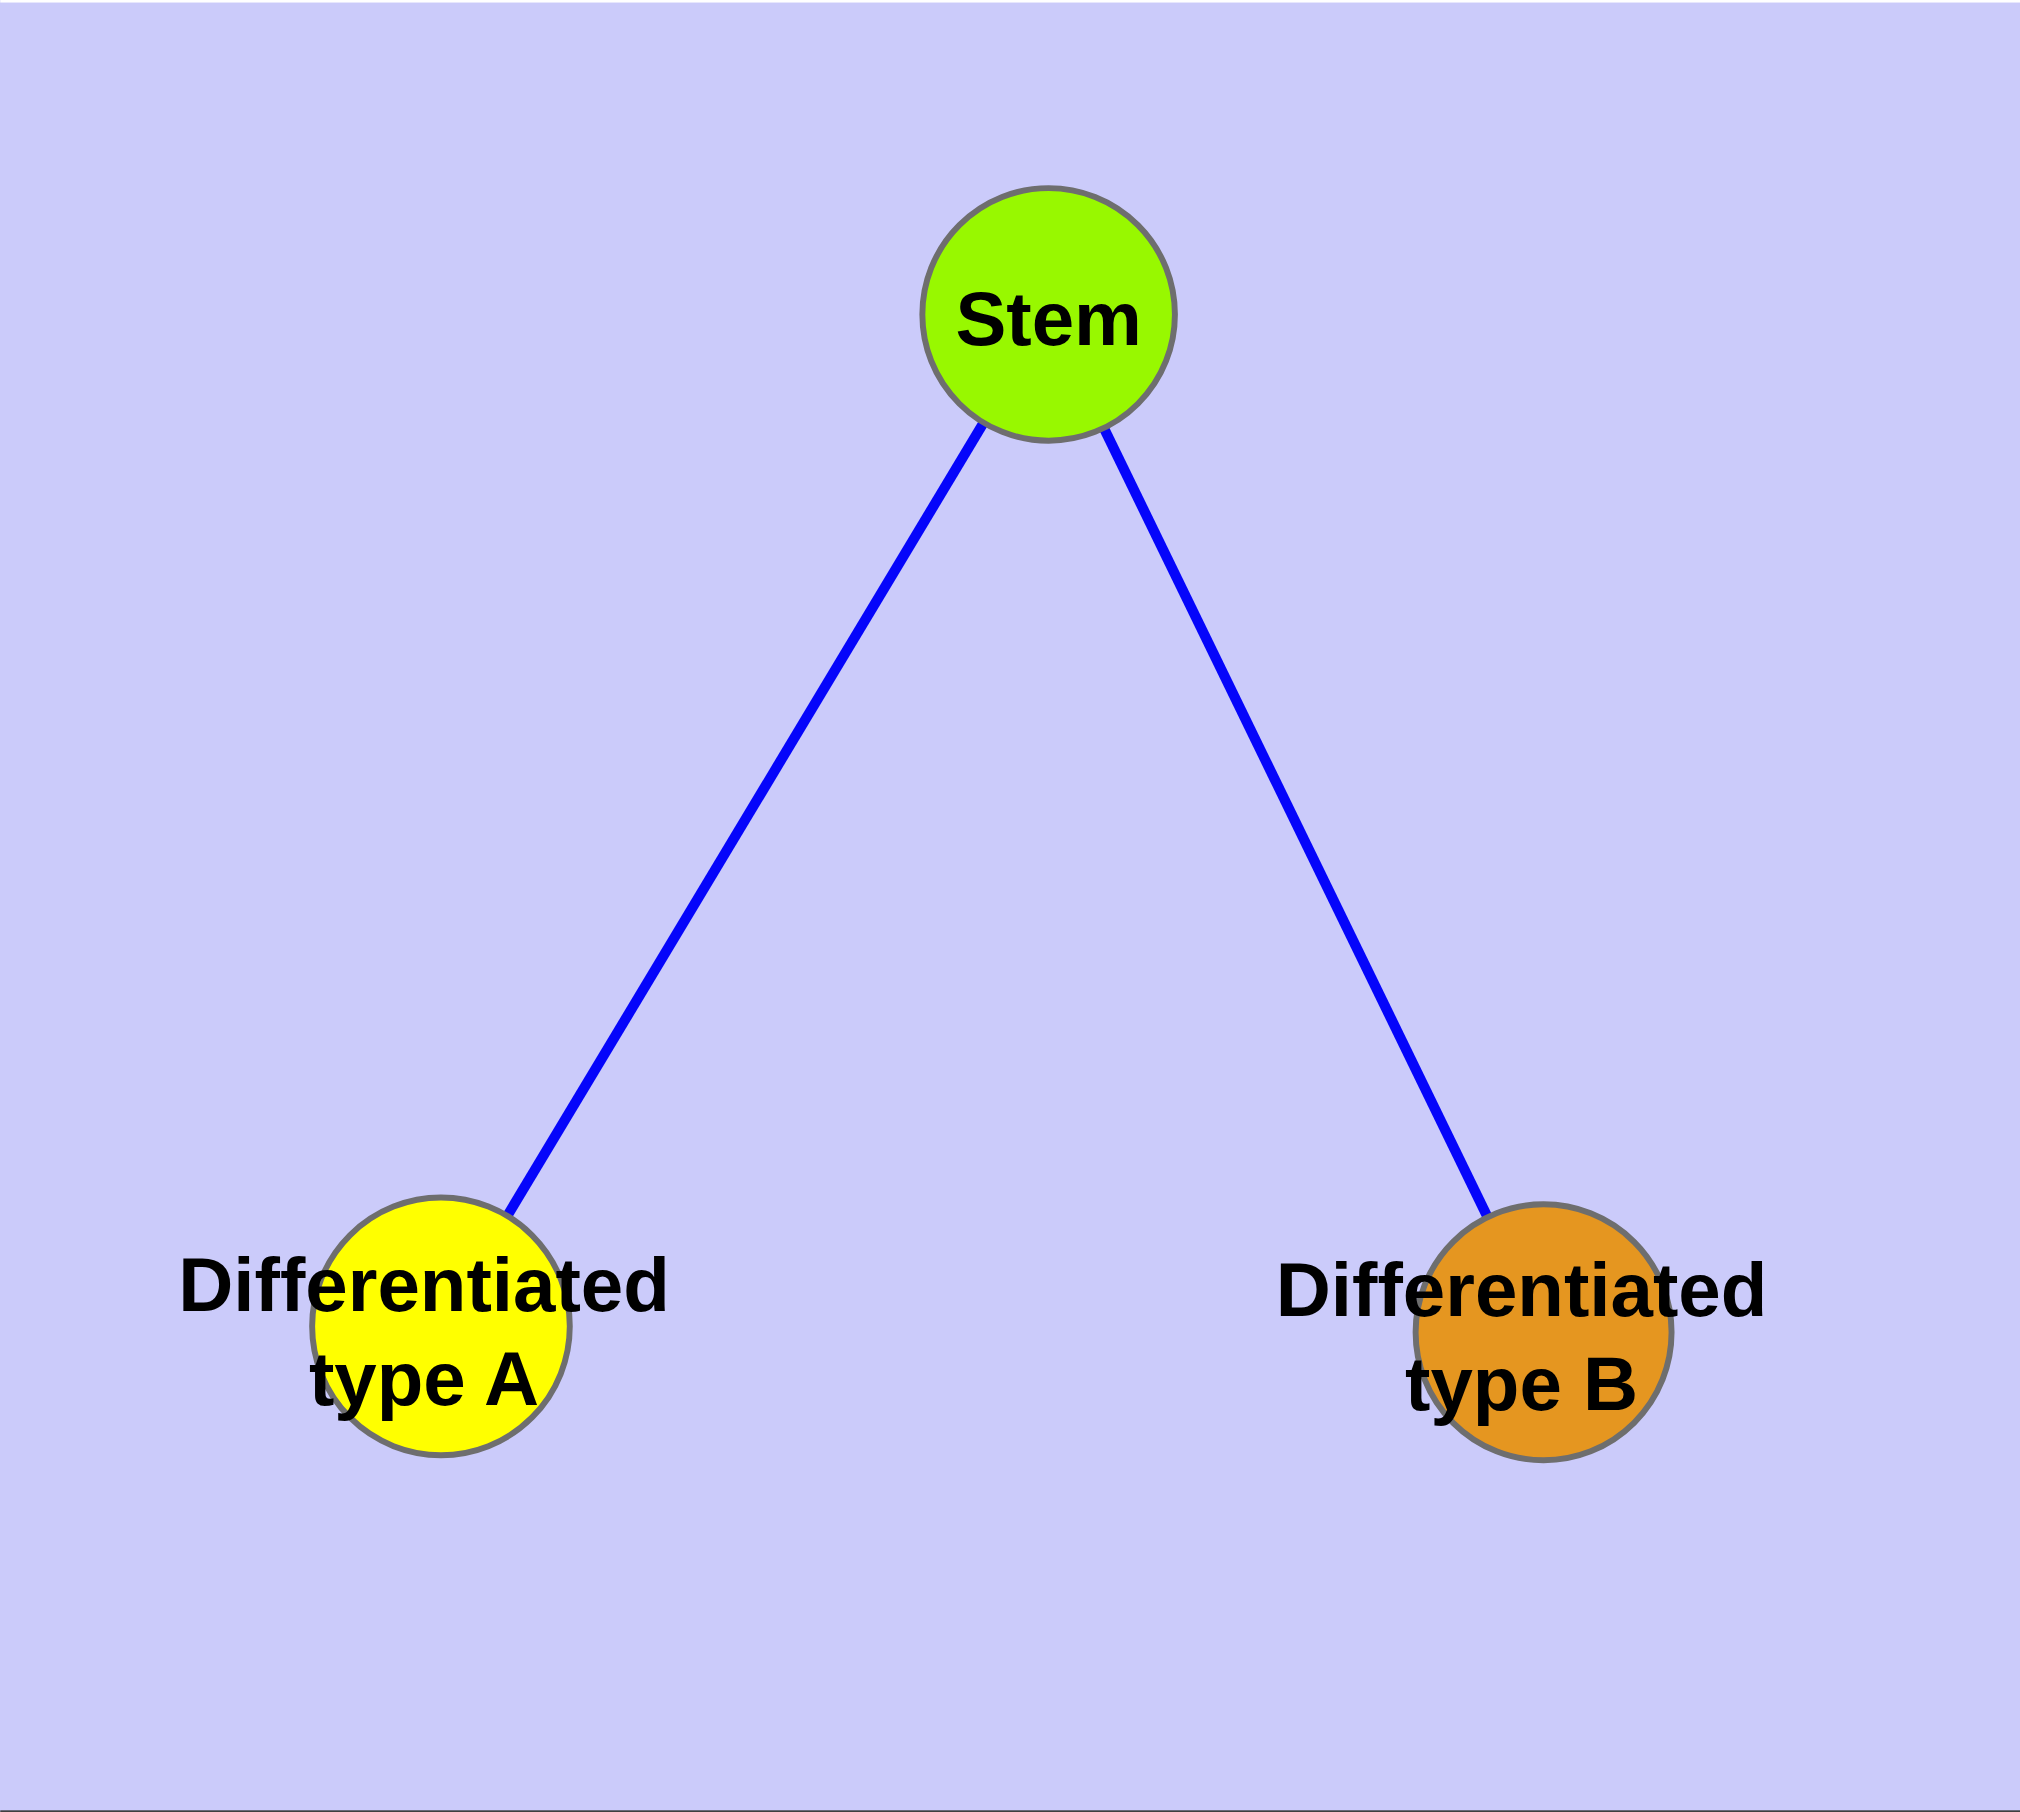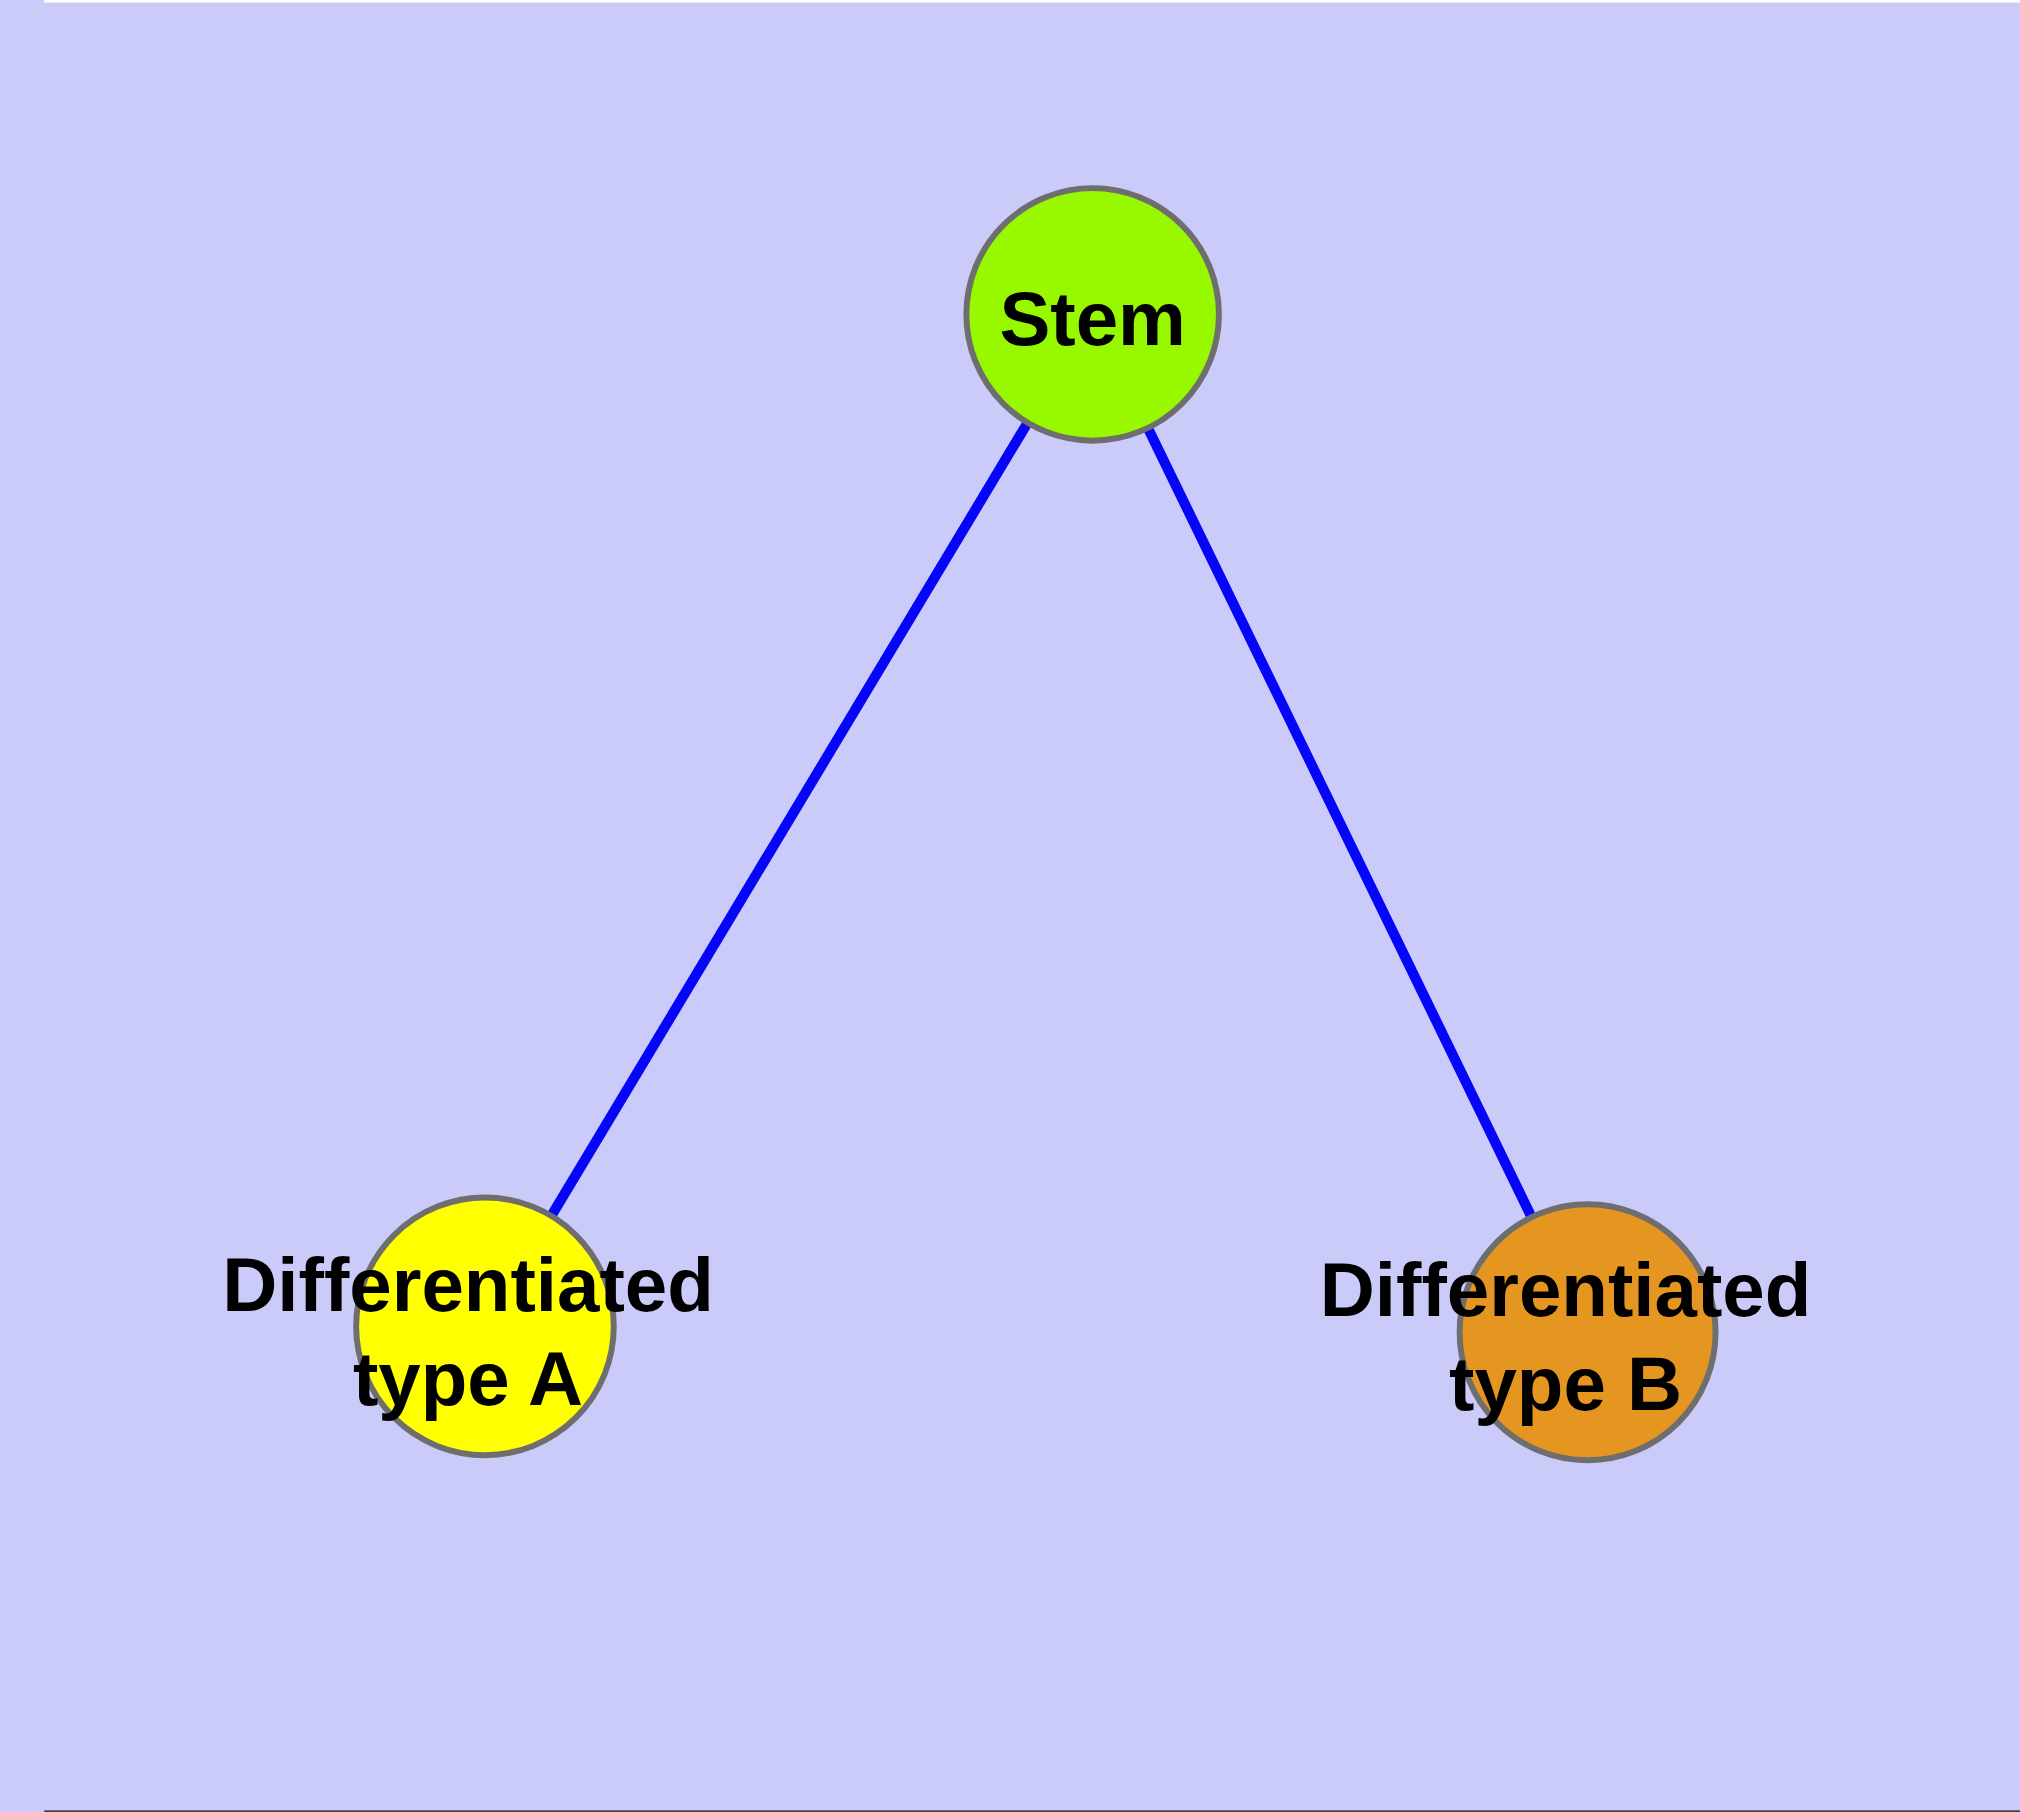--- a/index.html
+++ b/index.html
@@ -7,21 +7,20 @@
     padding: 0;
     width: 2021px;
     height: 1812px;
     overflow: hidden;
     background: #CBCBFA;
   }
   .stage {
     position: relative;
     width: 1950px;
     height: 1812px;
-    padding-left: 44px;
   }
   svg { display: block; }
   .node-label {
     font-family: "Liberation Sans", sans-serif;
     font-weight: 700;
     font-size: 90px;
     text-anchor: middle;
   }
   .edge-line {
     stroke-linecap: butt;

